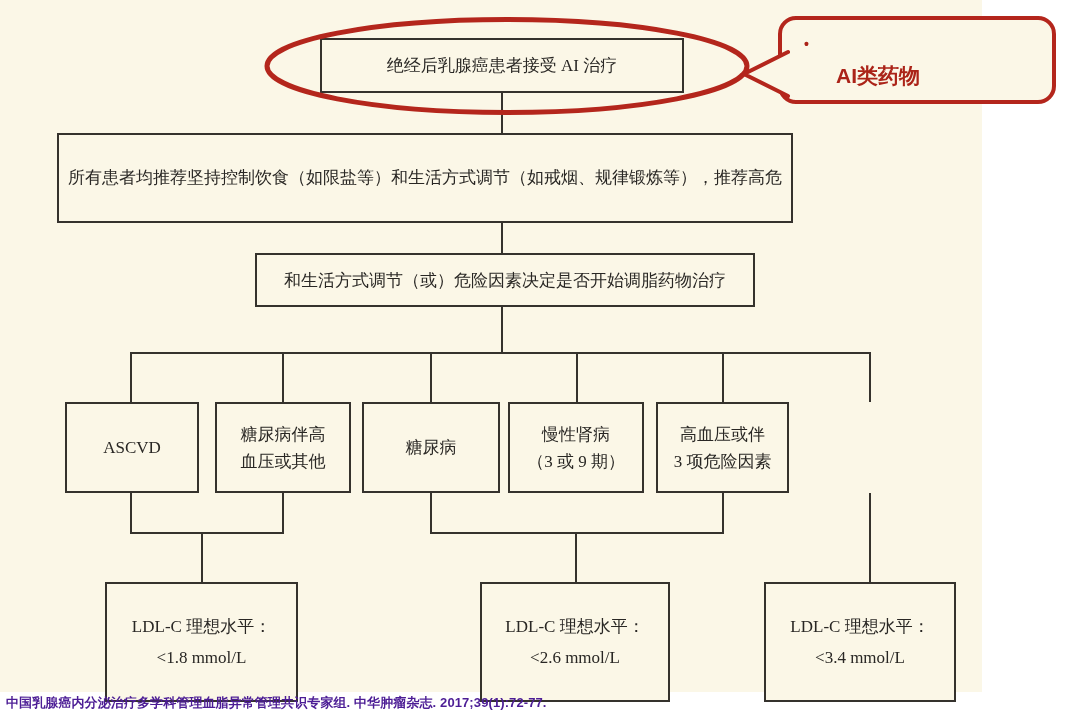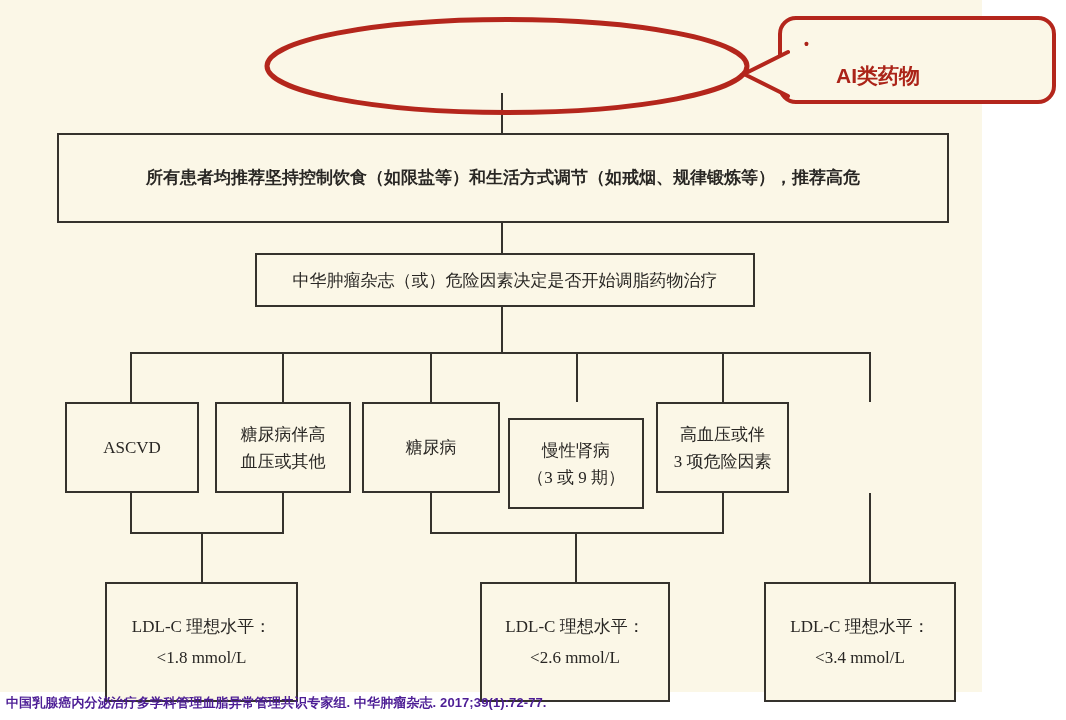--- a/index.html
+++ b/index.html
@@ -6,27 +6,27 @@
   body{width:1066px;height:720px;position:relative;background:#ffffff;overflow:hidden;
        font-family:"Liberation Sans","DejaVu Sans",sans-serif;}
   .stage{position:absolute;left:0;top:0;width:1066px;height:720px;}
   .slide-bg{position:absolute;left:0;top:0;width:982px;height:692px;background:#fbf7e7;}
   
   .box{position:absolute;box-sizing:border-box;border:2px solid #35322d;background:#fbf7e7;
        display:flex;flex-direction:column;align-items:center;justify-content:center;
        text-align:center;color:#292724;
        font-family:"Liberation Serif","DejaVu Serif",serif;font-size:17px;}
   #box-top{left:320px;top:38px;width:364px;height:55px;}
-  #box-monitor{left:57px;top:133px;width:892px;height:90px;line-height:30px;font-weight:bold;}
+  #box-monitor{left:57px;top:133px;width:736px;height:90px;line-height:30px;}
   #box-decision{left:255px;top:253px;width:500px;height:54px;}
   .risk{top:402px;height:91px;line-height:27px;}
   #risk-a{left:65px;width:134px;}
   #risk-b{left:215px;width:136px;}
   #risk-c{left:362px;width:138px;}
-  #risk-d{left:508px;width:136px;margin-top:16px;}
+  #risk-d{left:508px;width:136px;}
   #risk-e{left:656px;width:133px;}
   #risk-f{left:803px;width:135px;}
   .target{top:582px;height:120px;line-height:31px;}
   #target-1{left:105px;width:193px;}
   #target-2{left:480px;width:190px;}
   #target-3{left:764px;width:192px;}
   
   .callout{position:absolute;left:778px;top:16px;width:278px;height:88px;box-sizing:border-box;
            background:#fbf7e7;border:4px solid #b4261c;border-radius:18px;
            display:flex;flex-direction:column;justify-content:center;
@@ -40,27 +40,30 @@
   .footer{position:absolute;left:6px;top:694px;width:1060px;color:#4c1d95;
           font-weight:bold;font-size:13px;letter-spacing:0.1px;}
 </style>
 </head>
 <body>
 
 <div class="stage">
 
   <div class="slide-bg"></div>
 
+  <div class="box" id="box-top">
+    <span>绝经后乳腺癌患者接受 AI 治疗</span>
+  </div>
 
   <div class="box" id="box-monitor">
     <span>所有患者均推荐坚持控制饮食（如限盐等）和生活方式调节（如戒烟、规律锻炼等），推荐高危</span>
   </div>
 
   <div class="box" id="box-decision">
-    <span>中华肿瘤杂志（或）危险因素决定是否开始调脂药物治疗</span>
+    <span>和生活方式调节（或）危险因素决定是否开始调脂药物治疗</span>
   </div>
 
   <div class="box risk" id="risk-b">
     <span>糖尿病伴高</span>
     <span>血压或其他</span>
   </div>
   <div class="box risk" id="risk-a">
     <span>ASCVD</span>
   </div>
   <div class="box risk" id="risk-c">

